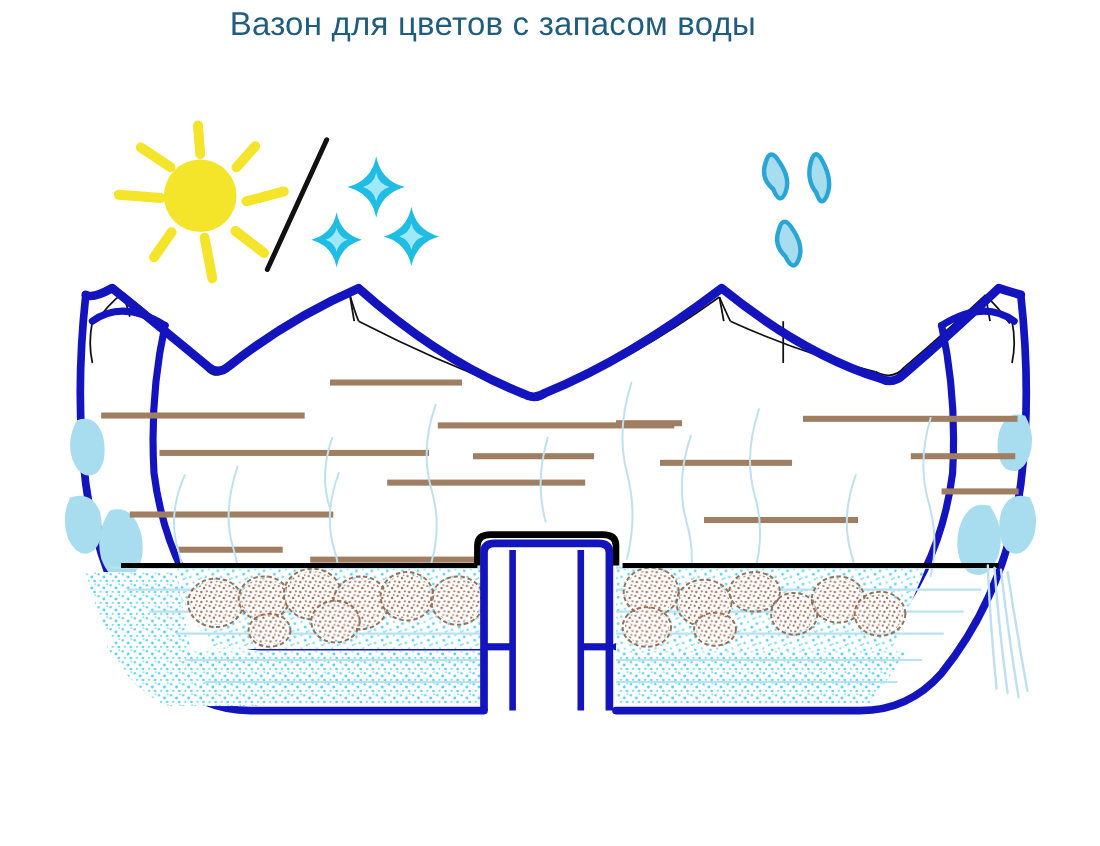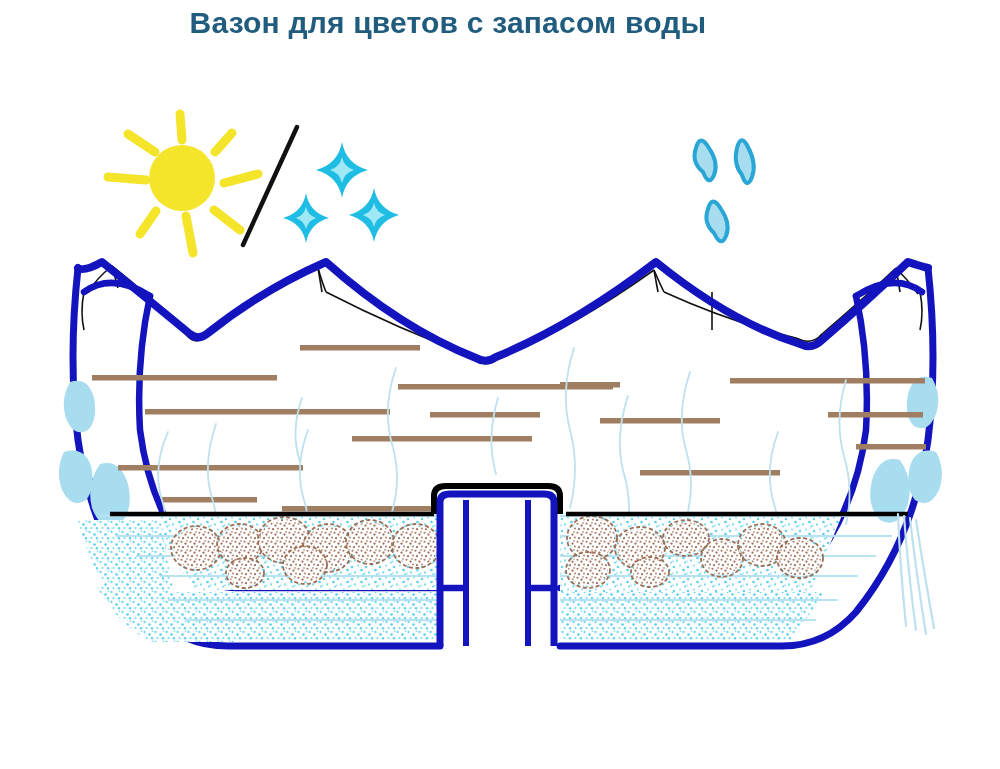--- a/index.html
+++ b/index.html
@@ -4,21 +4,21 @@
 <style>
   html,body{margin:0;padding:0;background:#ffffff;}
   body{
     width:1000px;height:769px;
     font-family:"Liberation Sans", sans-serif;
     overflow:hidden;position:relative;
   }
   #stage{position:relative;width:1000px;height:769px;background:#ffffff;}
   #title{
     position:absolute;left:0;top:6px;width:896px;text-align:center;
-    font-size:30px;font-weight:700;letter-spacing:.2px;
+    font-size:30px;font-weight:400;letter-spacing:.2px;
     color:#1f5c7d;
     font-family:"Liberation Sans", sans-serif;
     white-space:nowrap;
   }
   #art{position:absolute;left:0;top:0;width:1000px;height:769px;}
 </style>
 </head>
 <body>
 
 <div id="stage">

